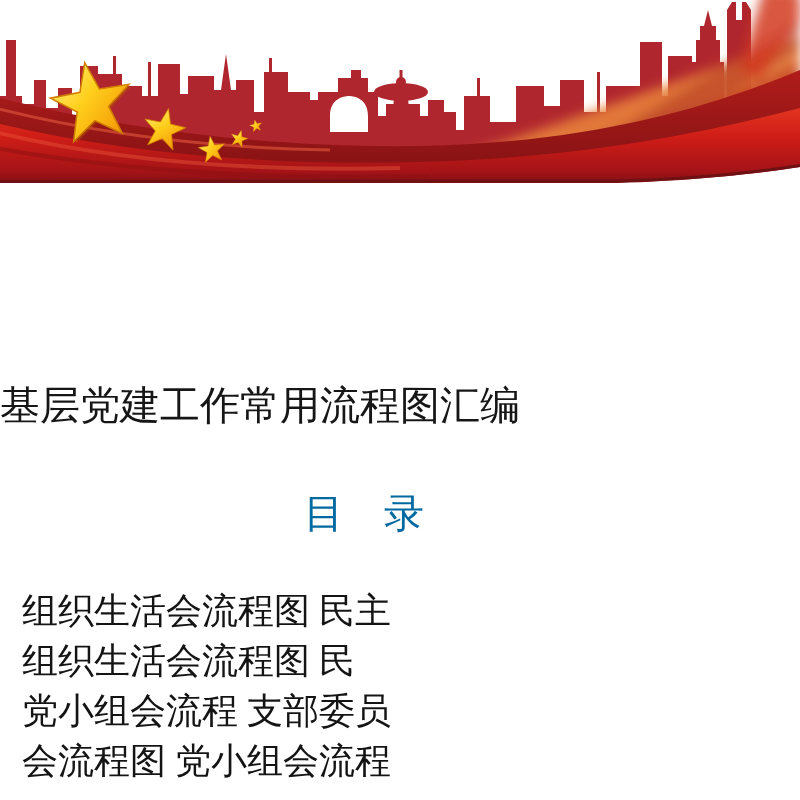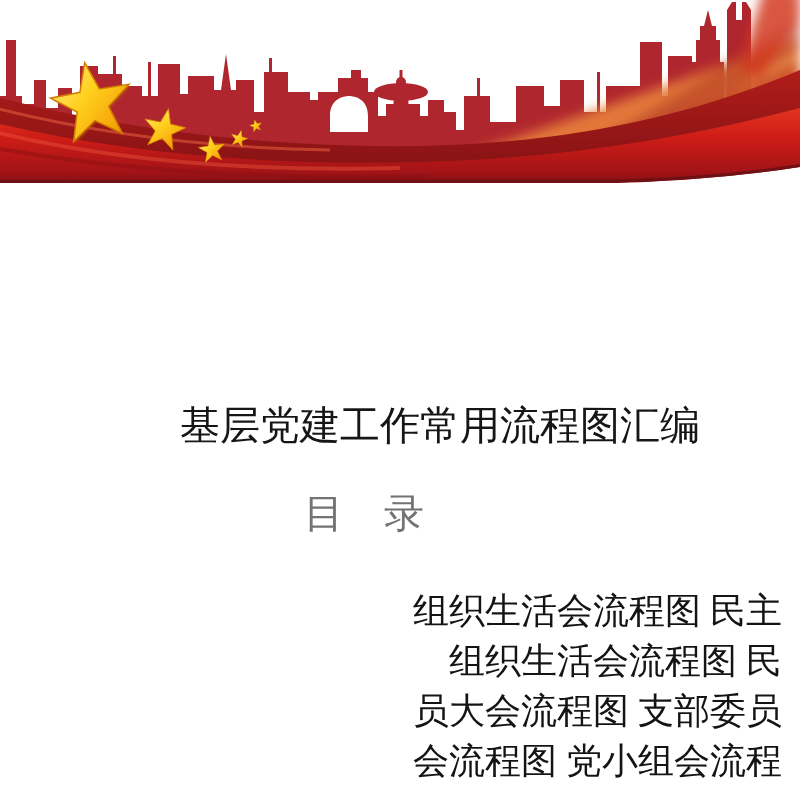--- a/index.html
+++ b/index.html
@@ -3,34 +3,34 @@
 <meta charset="utf-8">
 <style>
   html,body{margin:0;padding:0;background:#ffffff;}
   .page{
     position:relative;width:800px;height:800px;overflow:hidden;
     background:#ffffff;font-family:"Liberation Serif","DejaVu Serif",serif;
   }
   .banner{position:absolute;top:0;left:0;width:800px;height:190px;}
   .banner svg{display:block;}
   .doc-title{
-    position:absolute;top:404px;left:0;width:700px;margin:0;
-    text-align:right;font-size:40px;font-weight:400;color:#161616;
+    position:absolute;top:384px;left:0;width:700px;margin:0;
+    text-align:left;font-size:40px;font-weight:400;color:#161616;
     line-height:1.1;letter-spacing:0;
   }
   .toc-heading{
     position:absolute;top:492px;left:0;width:728px;margin:0;
-    text-align:center;font-size:40px;font-weight:400;color:#737373;
+    text-align:center;font-size:40px;font-weight:400;color:#0369a1;
     line-height:1.1;
   }
   .toc-body{
     position:absolute;top:586px;left:22px;width:760px;
     font-size:36px;line-height:50px;color:#141414;
   }
-  .toc-line{white-space:pre;text-align:right;}
+  .toc-line{white-space:pre;}
 </style>
 </head>
 <body>
 
 <div class="page">
 
   <div class="banner">
     <svg width="800" height="190" viewBox="0 0 800 190" xmlns="http://www.w3.org/2000/svg">
       <defs>
         <linearGradient id="goldGrad" x1="0" y1="0" x2="1" y2="1">
@@ -106,17 +106,17 @@
     </svg>
   </div>
 
   <h1 class="doc-title">基层党建工作常用流程图汇编</h1>
 
   <h2 class="toc-heading">目　录</h2>
 
   <div class="toc-body">
     <div class="toc-line">组织生活会流程图 民主</div>
     <div class="toc-line">组织生活会流程图 民</div>
-    <div class="toc-line">员大会流程图 支部委员</div>
+    <div class="toc-line">党小组会流程 支部委员</div>
     <div class="toc-line">会流程图 党小组会流程</div>
   </div>
 
 </div>
 
 </body></html>

